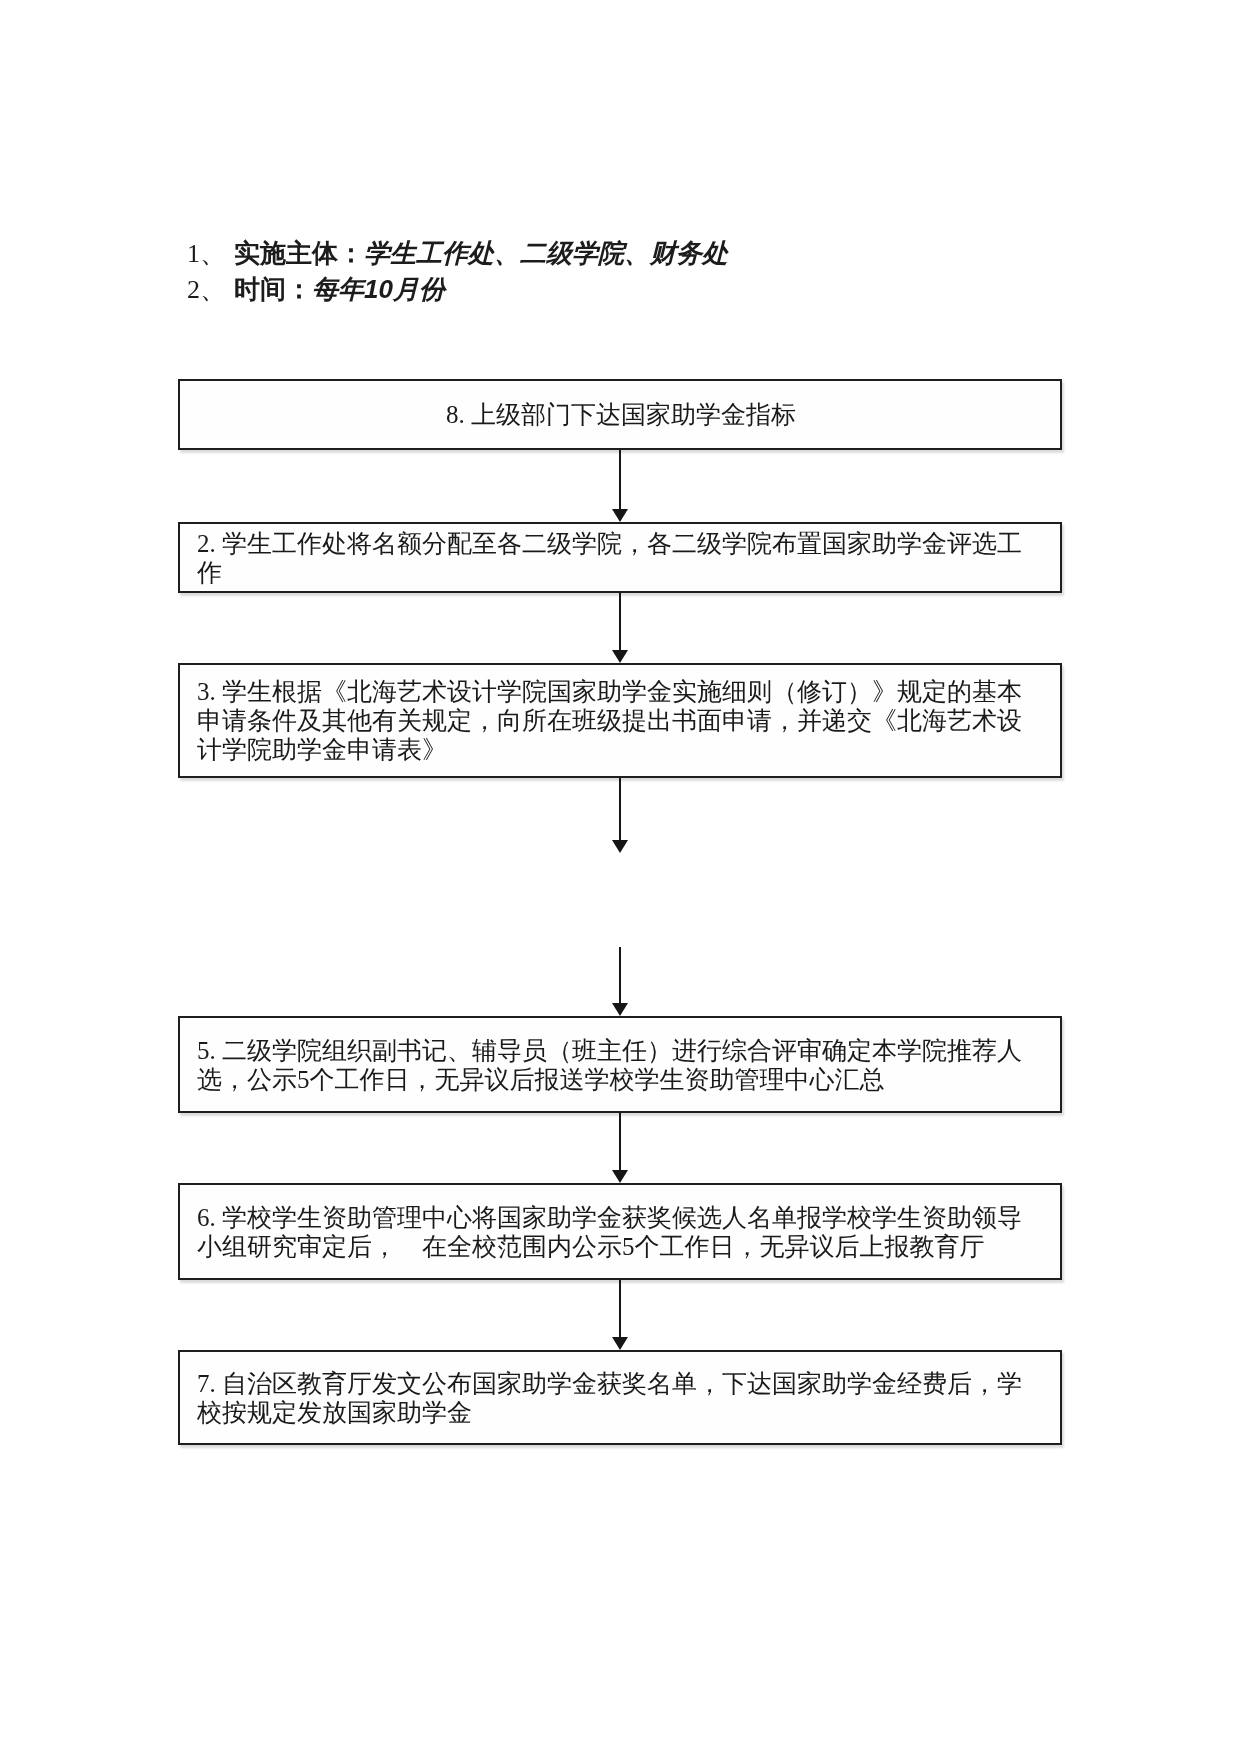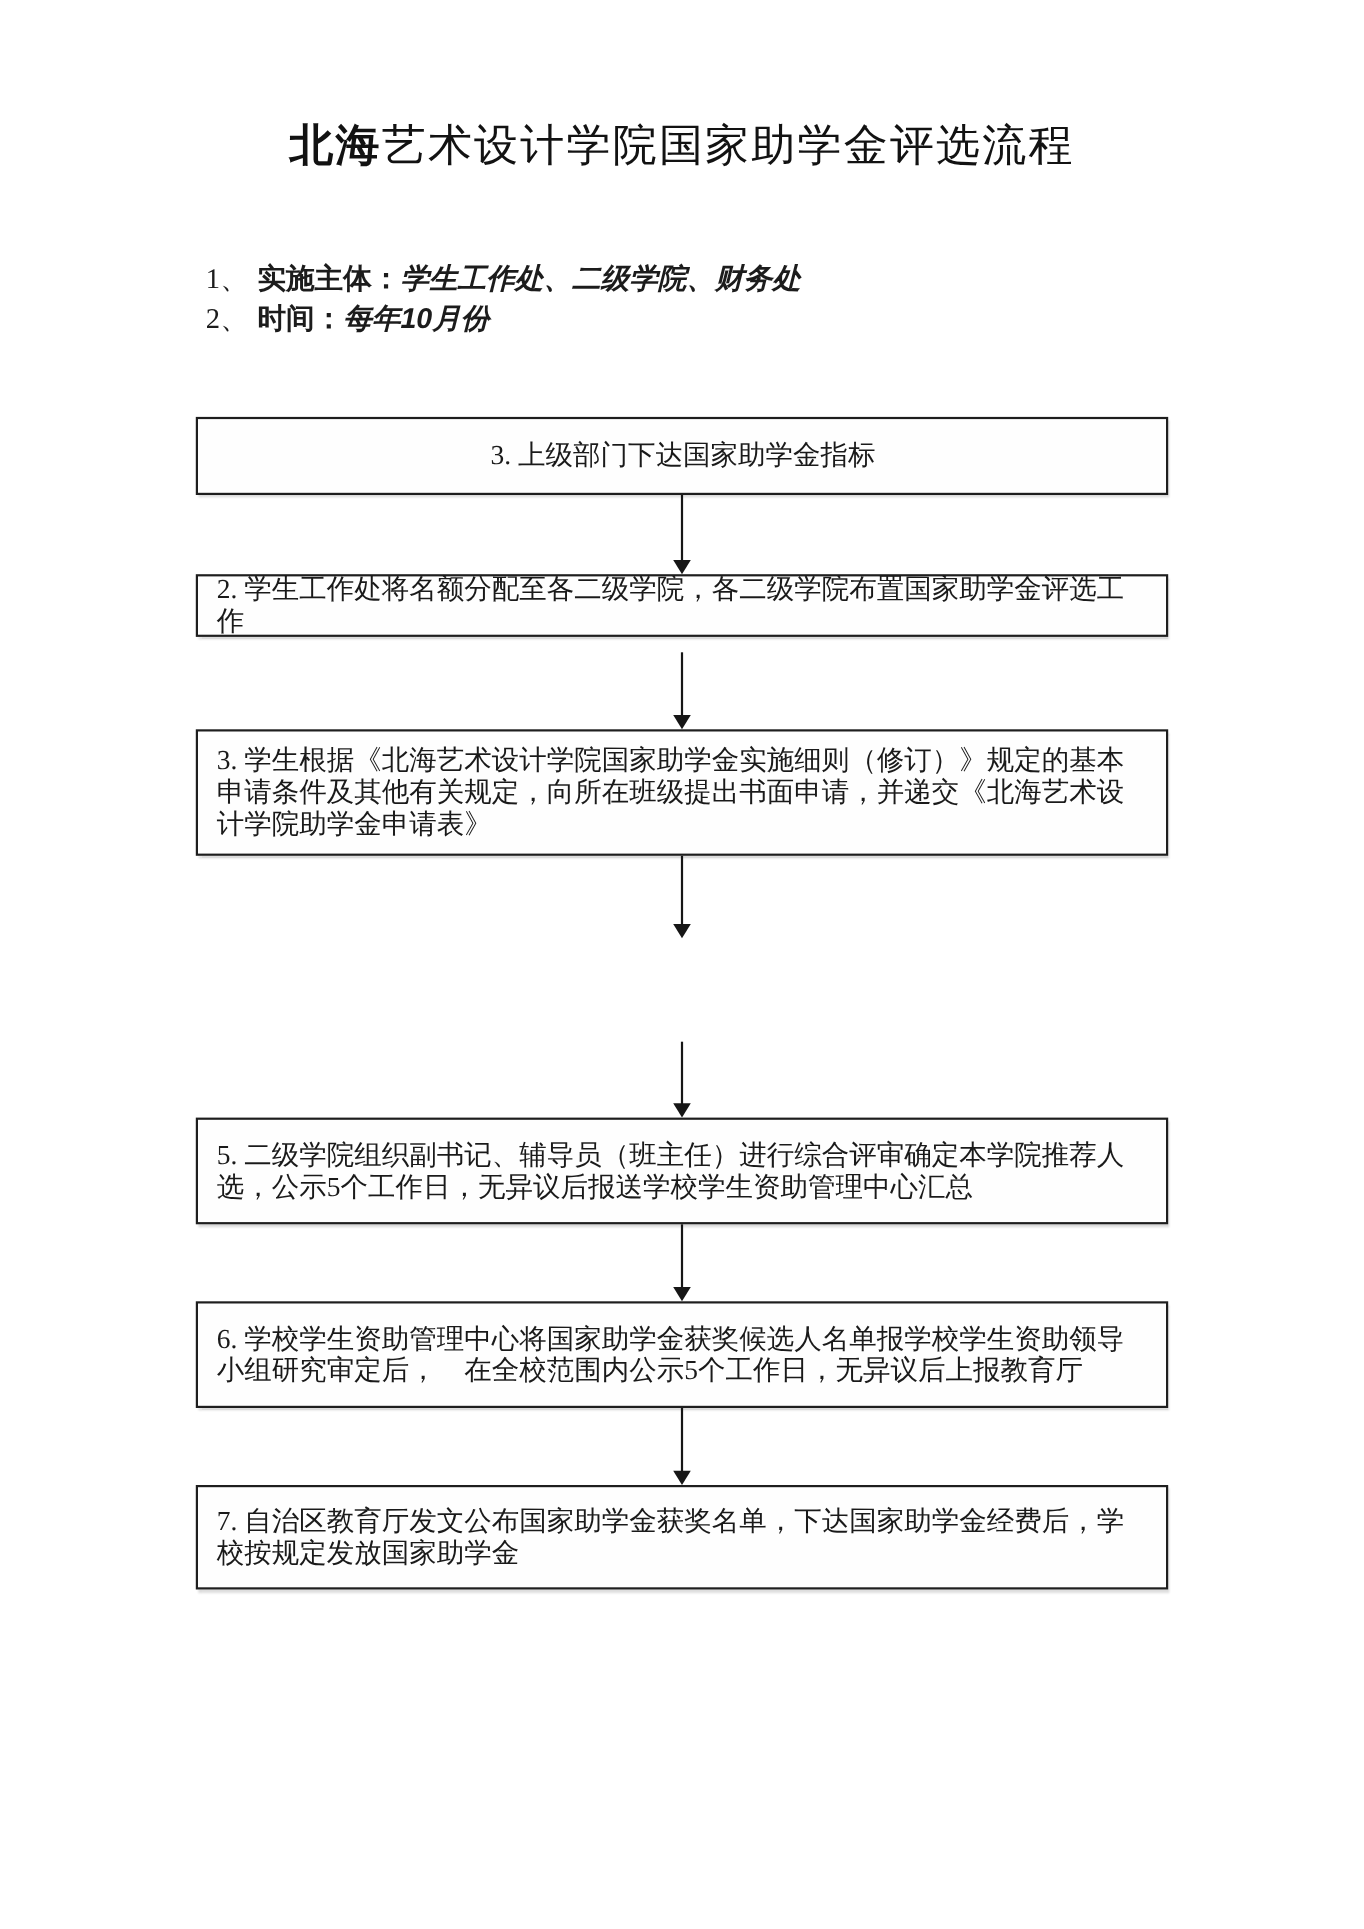--- a/index.html
+++ b/index.html
@@ -71,40 +71,39 @@
     border-left: 8px solid transparent;
     border-right: 8px solid transparent;
     border-top: 13px solid #161616;
   }
 </style>
 </head>
 <body>
 
 <div class="page">
 
-  <h1 class="title"><span class="bold-part">北海</span><span>艺术设计学院国家助学金评选流程</span></h1>
 
   <div class="meta-item" style="top:236px">
     <span class="num">1、</span><span class="label">实施主体：</span><span class="value">学生工作处、二级学院、财务处</span>
   </div>
 
   <div class="meta-item" style="top:272px">
     <span class="num">2、</span><span class="label">时间：</span><span class="value">每年10月份</span>
   </div>
 
   <div class="flow-box center" style="top:379px;height:71px">
-    <p>3. 上级部门下达国家助学金指标</p>
+    <p>8. 上级部门下达国家助学金指标</p>
   </div>
 
   <div class="arrow" style="top:450px;height:72px">
     <div class="arrow-line"></div>
     <div class="arrow-head"></div>
   </div>
 
-  <div class="flow-box" style="top:522px;height:57px">
+  <div class="flow-box" style="top:522px;height:71px">
     <p>2. 学生工作处将名额分配至各二级学院，各二级学院布置国家助学金评选工作</p>
   </div>
 
   <div class="arrow" style="top:593px;height:70px">
     <div class="arrow-line"></div>
     <div class="arrow-head"></div>
   </div>
 
   <div class="flow-box" style="top:663px;height:115px">
     <p>3. 学生根据《北海艺术设计学院国家助学金实施细则（修订）》规定的基本申请条件及其他有关规定，向所在班级提出书面申请，并递交《北海艺术设计学院助学金申请表》</p>

